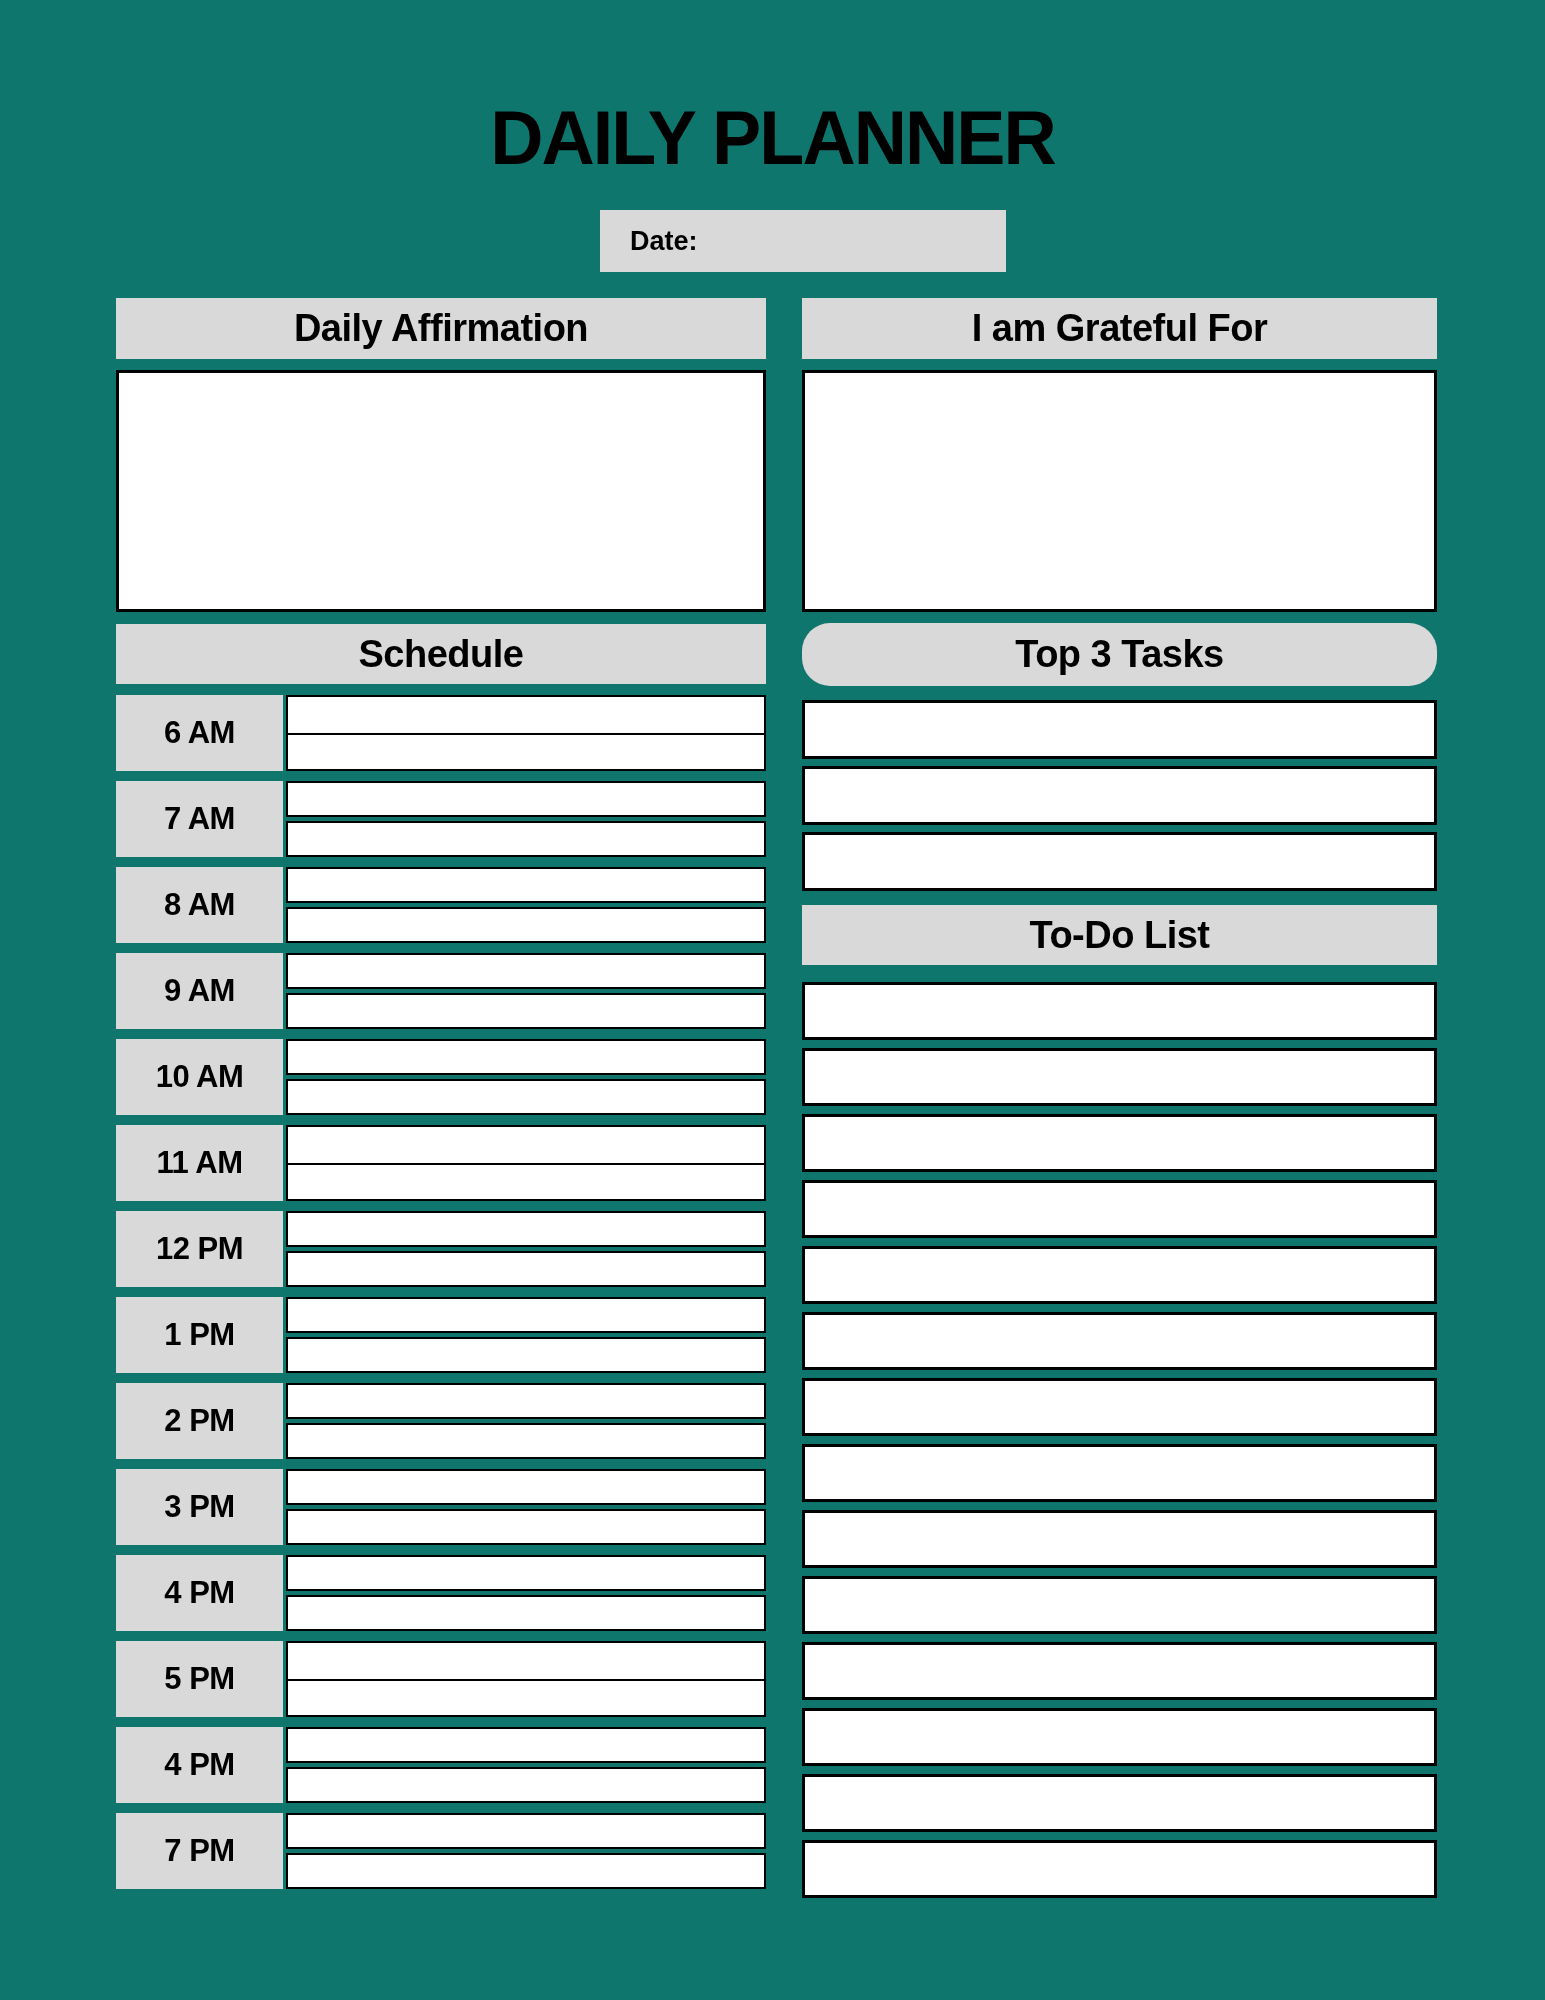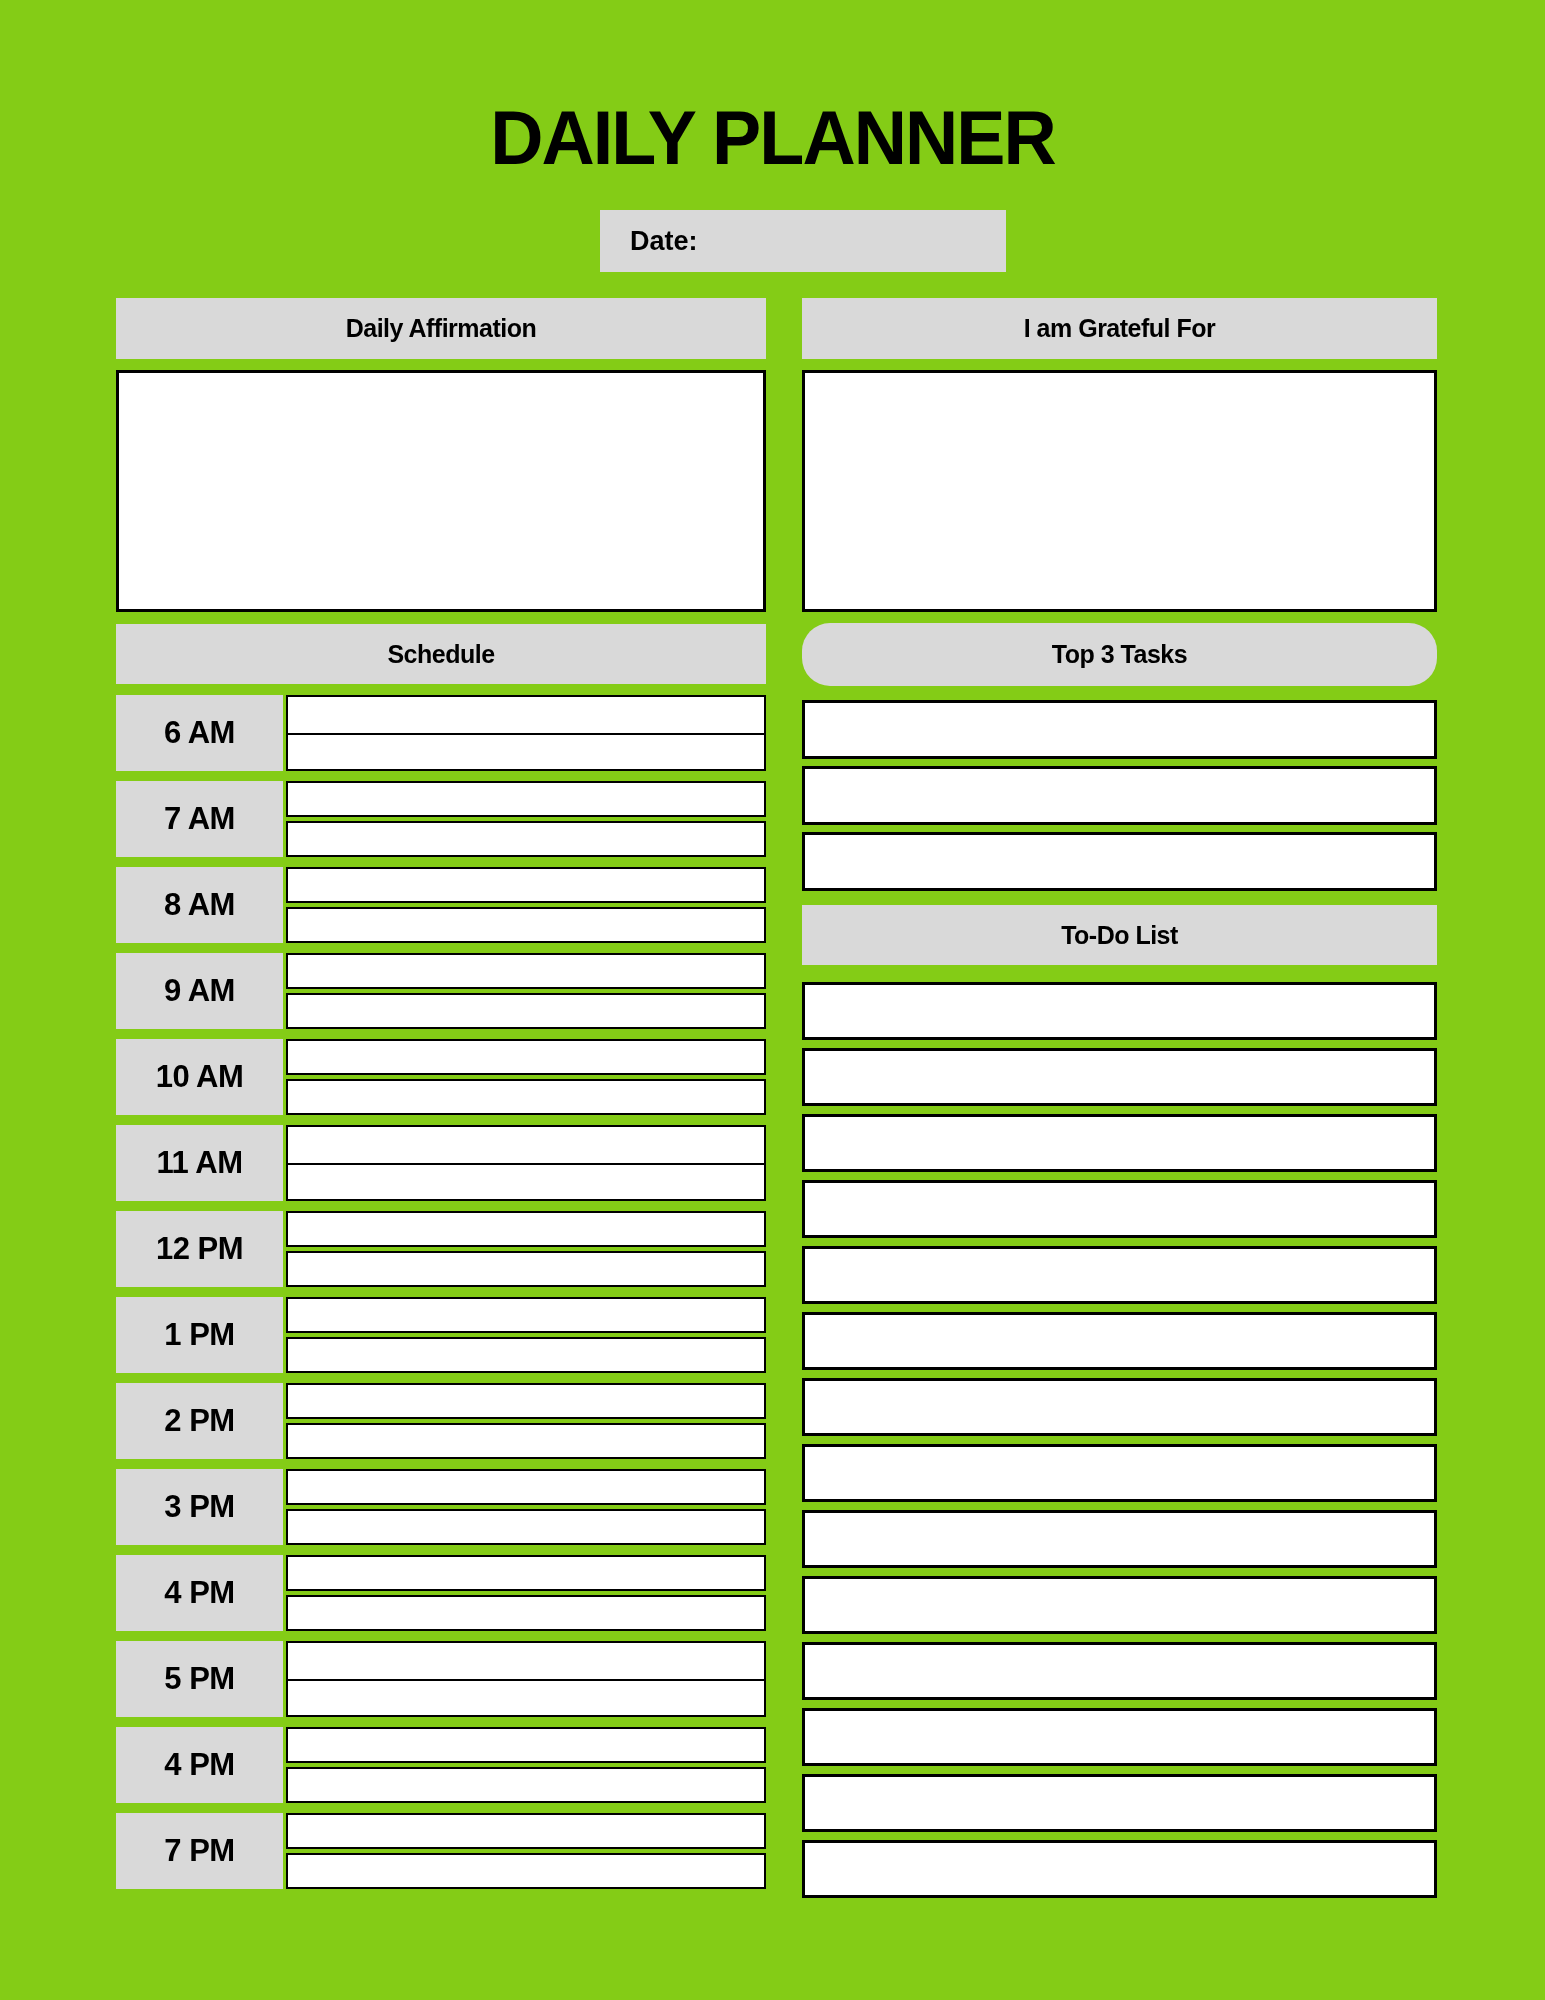--- a/index.html
+++ b/index.html
@@ -3,21 +3,21 @@
 <meta charset="utf-8">
 <style>
   * { box-sizing: border-box; margin: 0; padding: 0; }
   html, body { background: #ffffff; }
   body { font-family: "Liberation Sans", "DejaVu Sans", sans-serif; color: #000; }
 
   .page {
     position: relative;
     width: 1545px;
     height: 2000px;
-    background: #84cc16;
+    background: #0f766e;
     overflow: hidden;
   }
 
   .main-title {
     position: absolute;
     left: 0; right: 0;
     top: 100px;
     text-align: center;
     font-size: 76px;
     font-weight: 700;
@@ -47,21 +47,21 @@
   .col { position: absolute; top: 298px; }
   .col-left  { left: 116px; width: 650px; }
   .col-right { left: 802px; width: 635px; }
 
   .sec-header {
     background: #d9d9d9;
     display: flex;
     align-items: center;
     justify-content: center;
     font-weight: 700;
-    font-size: 25px;
+    font-size: 38px;
     letter-spacing: -0.5px;
   }
   .h-affirm, .h-grateful { height: 61px; }
   .h-schedule { height: 60px; margin-top: 12px; }
   .h-toptasks { height: 63px; margin-top: 11px; border-radius: 28px; }
   .h-todo     { height: 60px; margin-top: 14px; }
 
   .big-box {
     margin-top: 11px;
     height: 242px;

